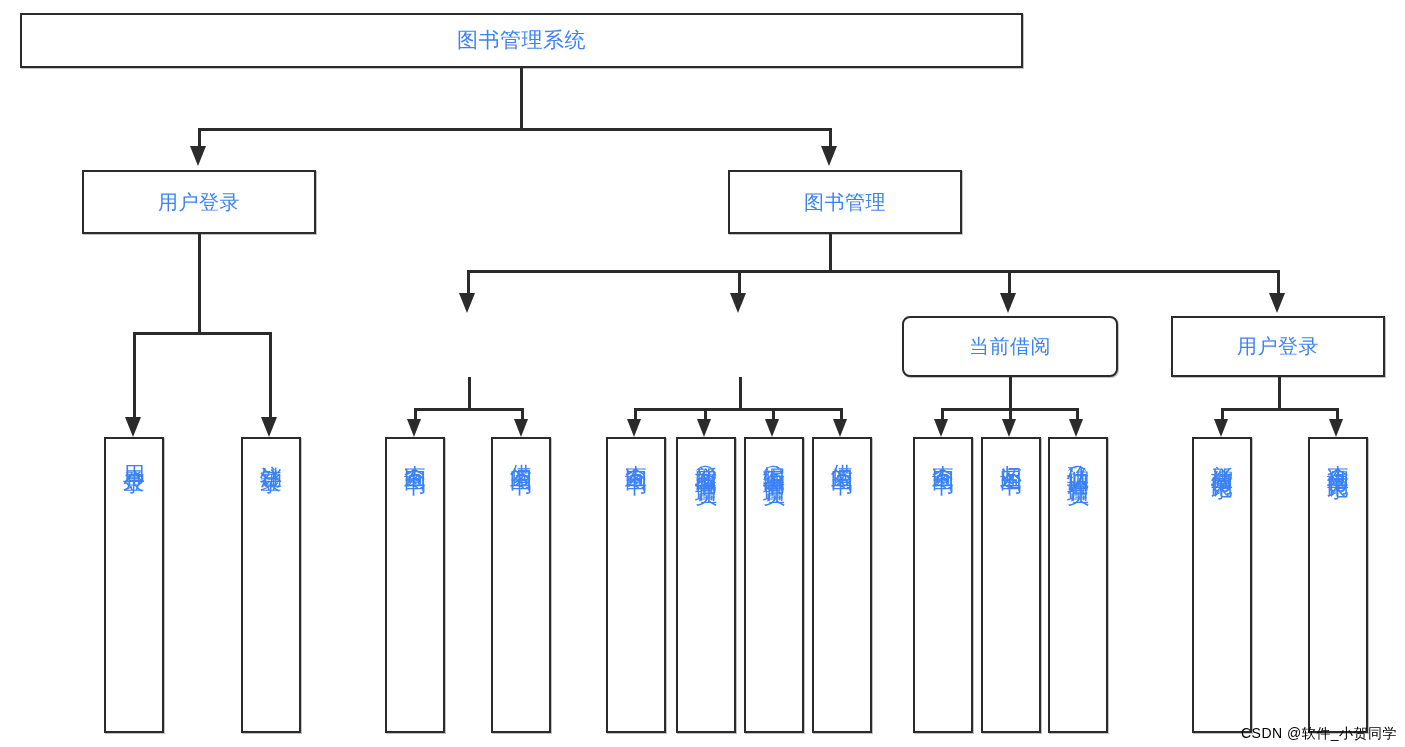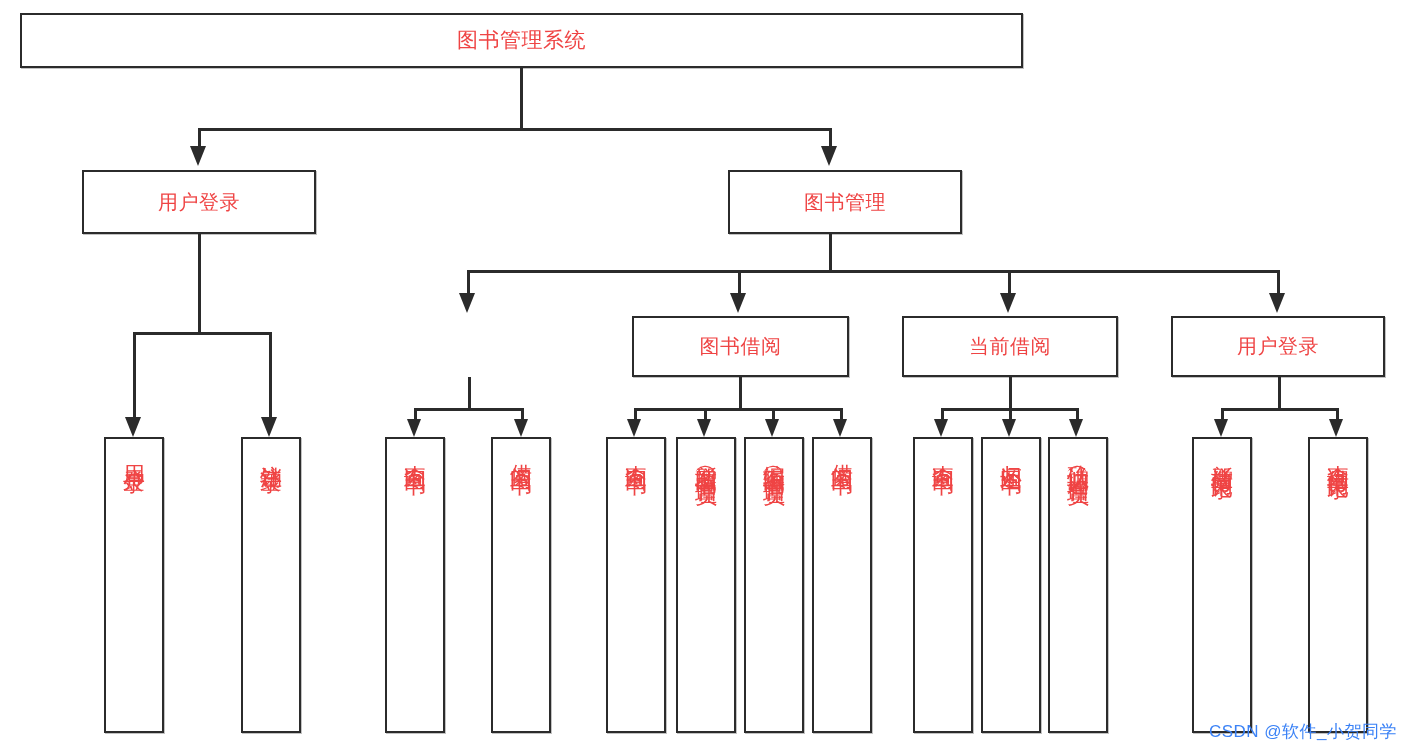--- a/index.html
+++ b/index.html
@@ -22,21 +22,21 @@
     position: absolute;
     box-sizing: border-box;
     background: #ffffff;
     border: 2px solid #2b2b2b;
     box-shadow: 1px 1px 0 rgba(120,120,120,0.45);
     display: flex;
     align-items: center;
     justify-content: center;
   }
   .node .label {
-    color: #ef4444;
+    color: #3b82f6;
     line-height: 1.25;
     white-space: nowrap;
     text-align: center;
     letter-spacing: 0.5px;
   }
   
   .node.root {
     left: 20px;
     top: 13px;
     width: 1003px;
@@ -90,22 +90,22 @@
     border-left-width: 7px;
     border-right-width: 7px;
     border-top-width: 18px;
   }
 
   
   #watermark {
     position: absolute;
     right: 8px;
     bottom: 4px;
-    font-size: 17px;
-    color: #3b82f6;
+    font-size: 14px;
+    color: #000000;
     white-space: nowrap;
     letter-spacing: 0.5px;
     pointer-events: none;
   }
 </style>
 </head>
 <body>
 
 <div id="canvas">
 
@@ -138,24 +138,21 @@
   <div class="hline" style="left:467px; top:270px; width:812px;"></div>
   <div class="vline" style="left:467px; top:270px; height:25px;"></div>
   <div class="arrow" style="left:459px; top:293px;"></div>
   <div class="vline" style="left:738px; top:270px; height:25px;"></div>
   <div class="arrow" style="left:730px; top:293px;"></div>
   <div class="vline" style="left:1008px; top:270px; height:25px;"></div>
   <div class="arrow" style="left:1000px; top:293px;"></div>
   <div class="vline" style="left:1277px; top:270px; height:25px;"></div>
   <div class="arrow" style="left:1269px; top:293px;"></div>
 
-  <div class="node lvl3" style="left:632px; top:316px; width:217px;">
-    <span class="label">图书借阅</span>
-  </div>
-  <div class="node lvl3" style="left:902px; top:316px; width:216px;">
+  <div class="node lvl3" style="left:902px; top:316px; width:216px;border-radius:8px;">
     <span class="label">当前借阅</span>
   </div>
   <div class="node lvl3" style="left:1171px; top:316px; width:214px;">
     <span class="label">用户登录</span>
   </div>
 
   <div class="vline" style="left:468px; top:377px; height:33px;"></div>
   <div class="hline" style="left:414px; top:408px; width:110px;"></div>
   <div class="vline" style="left:414px; top:408px; height:12px;"></div>
   <div class="arrow small" style="left:407px; top:419px;"></div>

